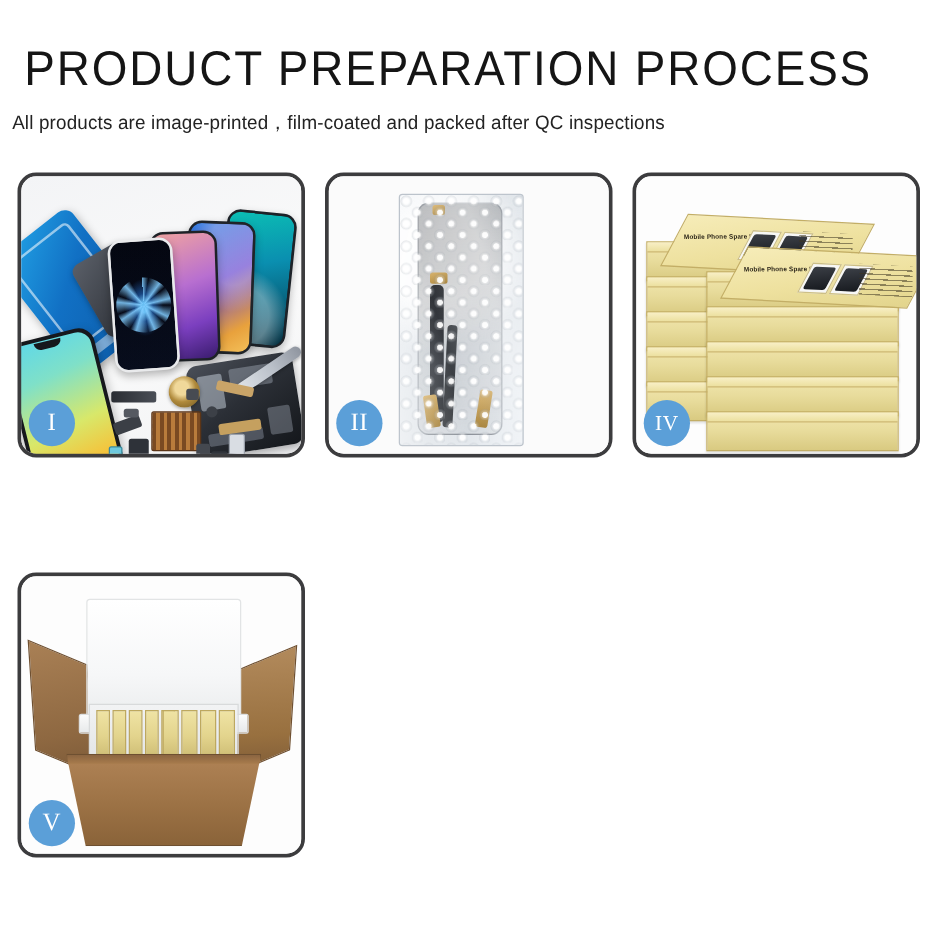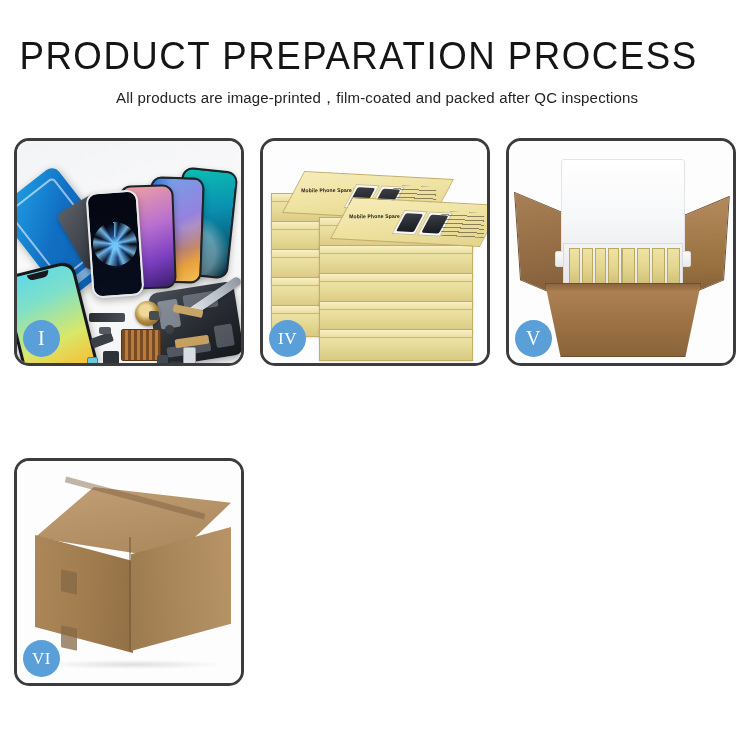--- a/index.html
+++ b/index.html
@@ -14,21 +14,21 @@
     overflow: hidden;
     position: relative;
   }
 
   
   #header {
     position: absolute;
     left: 0;
     top: 36px;
     width: 648px;
-    text-align: right;
+    text-align: left;
   }
   #page-title {
     font-family: "Liberation Sans Narrow", "Liberation Sans", sans-serif;
     font-size: 39px;
     font-weight: 400;
     letter-spacing: 1.6px;
     color: #151515;
     transform: scaleX(0.94);
     line-height: 1.04;
     white-space: nowrap;
@@ -624,20 +624,37 @@
 
       <div class="comp p1-c8"></div>
       <div class="comp p1-c9"></div>
       <div class="comp p1-c10"></div>
       <div class="comp p1-c11"></div>
       <div class="comp p1-c12"></div>
     </div>
     <div class="badge">I</div>
   </div>
 
+  <div class="panel p2">
+    <div class="panel-stage">
+      <div class="stagebg"></div>
+      <div class="p2-bag">
+        <div class="p2-part"></div>
+        <div class="p2-cable"></div>
+        <div class="p2-cable2"></div>
+        <div class="p2-gold p2-g1"></div>
+        <div class="p2-gold p2-g2"></div>
+        <div class="p2-gold p2-g3"></div>
+        <div class="p2-gold p2-g4"></div>
+        <div class="p2-bub"></div>
+        <div class="p2-sheen"></div>
+      </div>
+    </div>
+    <div class="badge">II</div>
+  </div>
 
 
   <div class="panel p4">
     <div class="panel-stage">
       <div class="stagebg"></div>
       <div class="p4-stack">
         <div class="p4-box p4-r1">
             <div class="edge"></div>
           </div>
         <div class="p4-box p4-r2">
@@ -715,28 +732,14 @@
           <div class="yb"></div>
           <div class="yb"></div>
           <div class="yb"></div>
         </div>
       </div>
       <div class="p5-body"></div>
     </div>
     <div class="badge">V</div>
   </div>
 
-  <div class="panel p6">
-    <div class="panel-stage">
-      <div class="stagebg"></div>
-      <div class="p6-top"></div>
-      <div class="p6-seam"></div>
-      <div class="p6-left"></div>
-      <div class="p6-right"></div>
-      <div class="p6-crease"></div>
-      <div class="p6-tape p6-t1"></div>
-      <div class="p6-tape p6-t2"></div>
-      <div class="p6-shadow"></div>
-    </div>
-    <div class="badge wide">VI</div>
-  </div>
 
 </div>
 
 </body></html>

